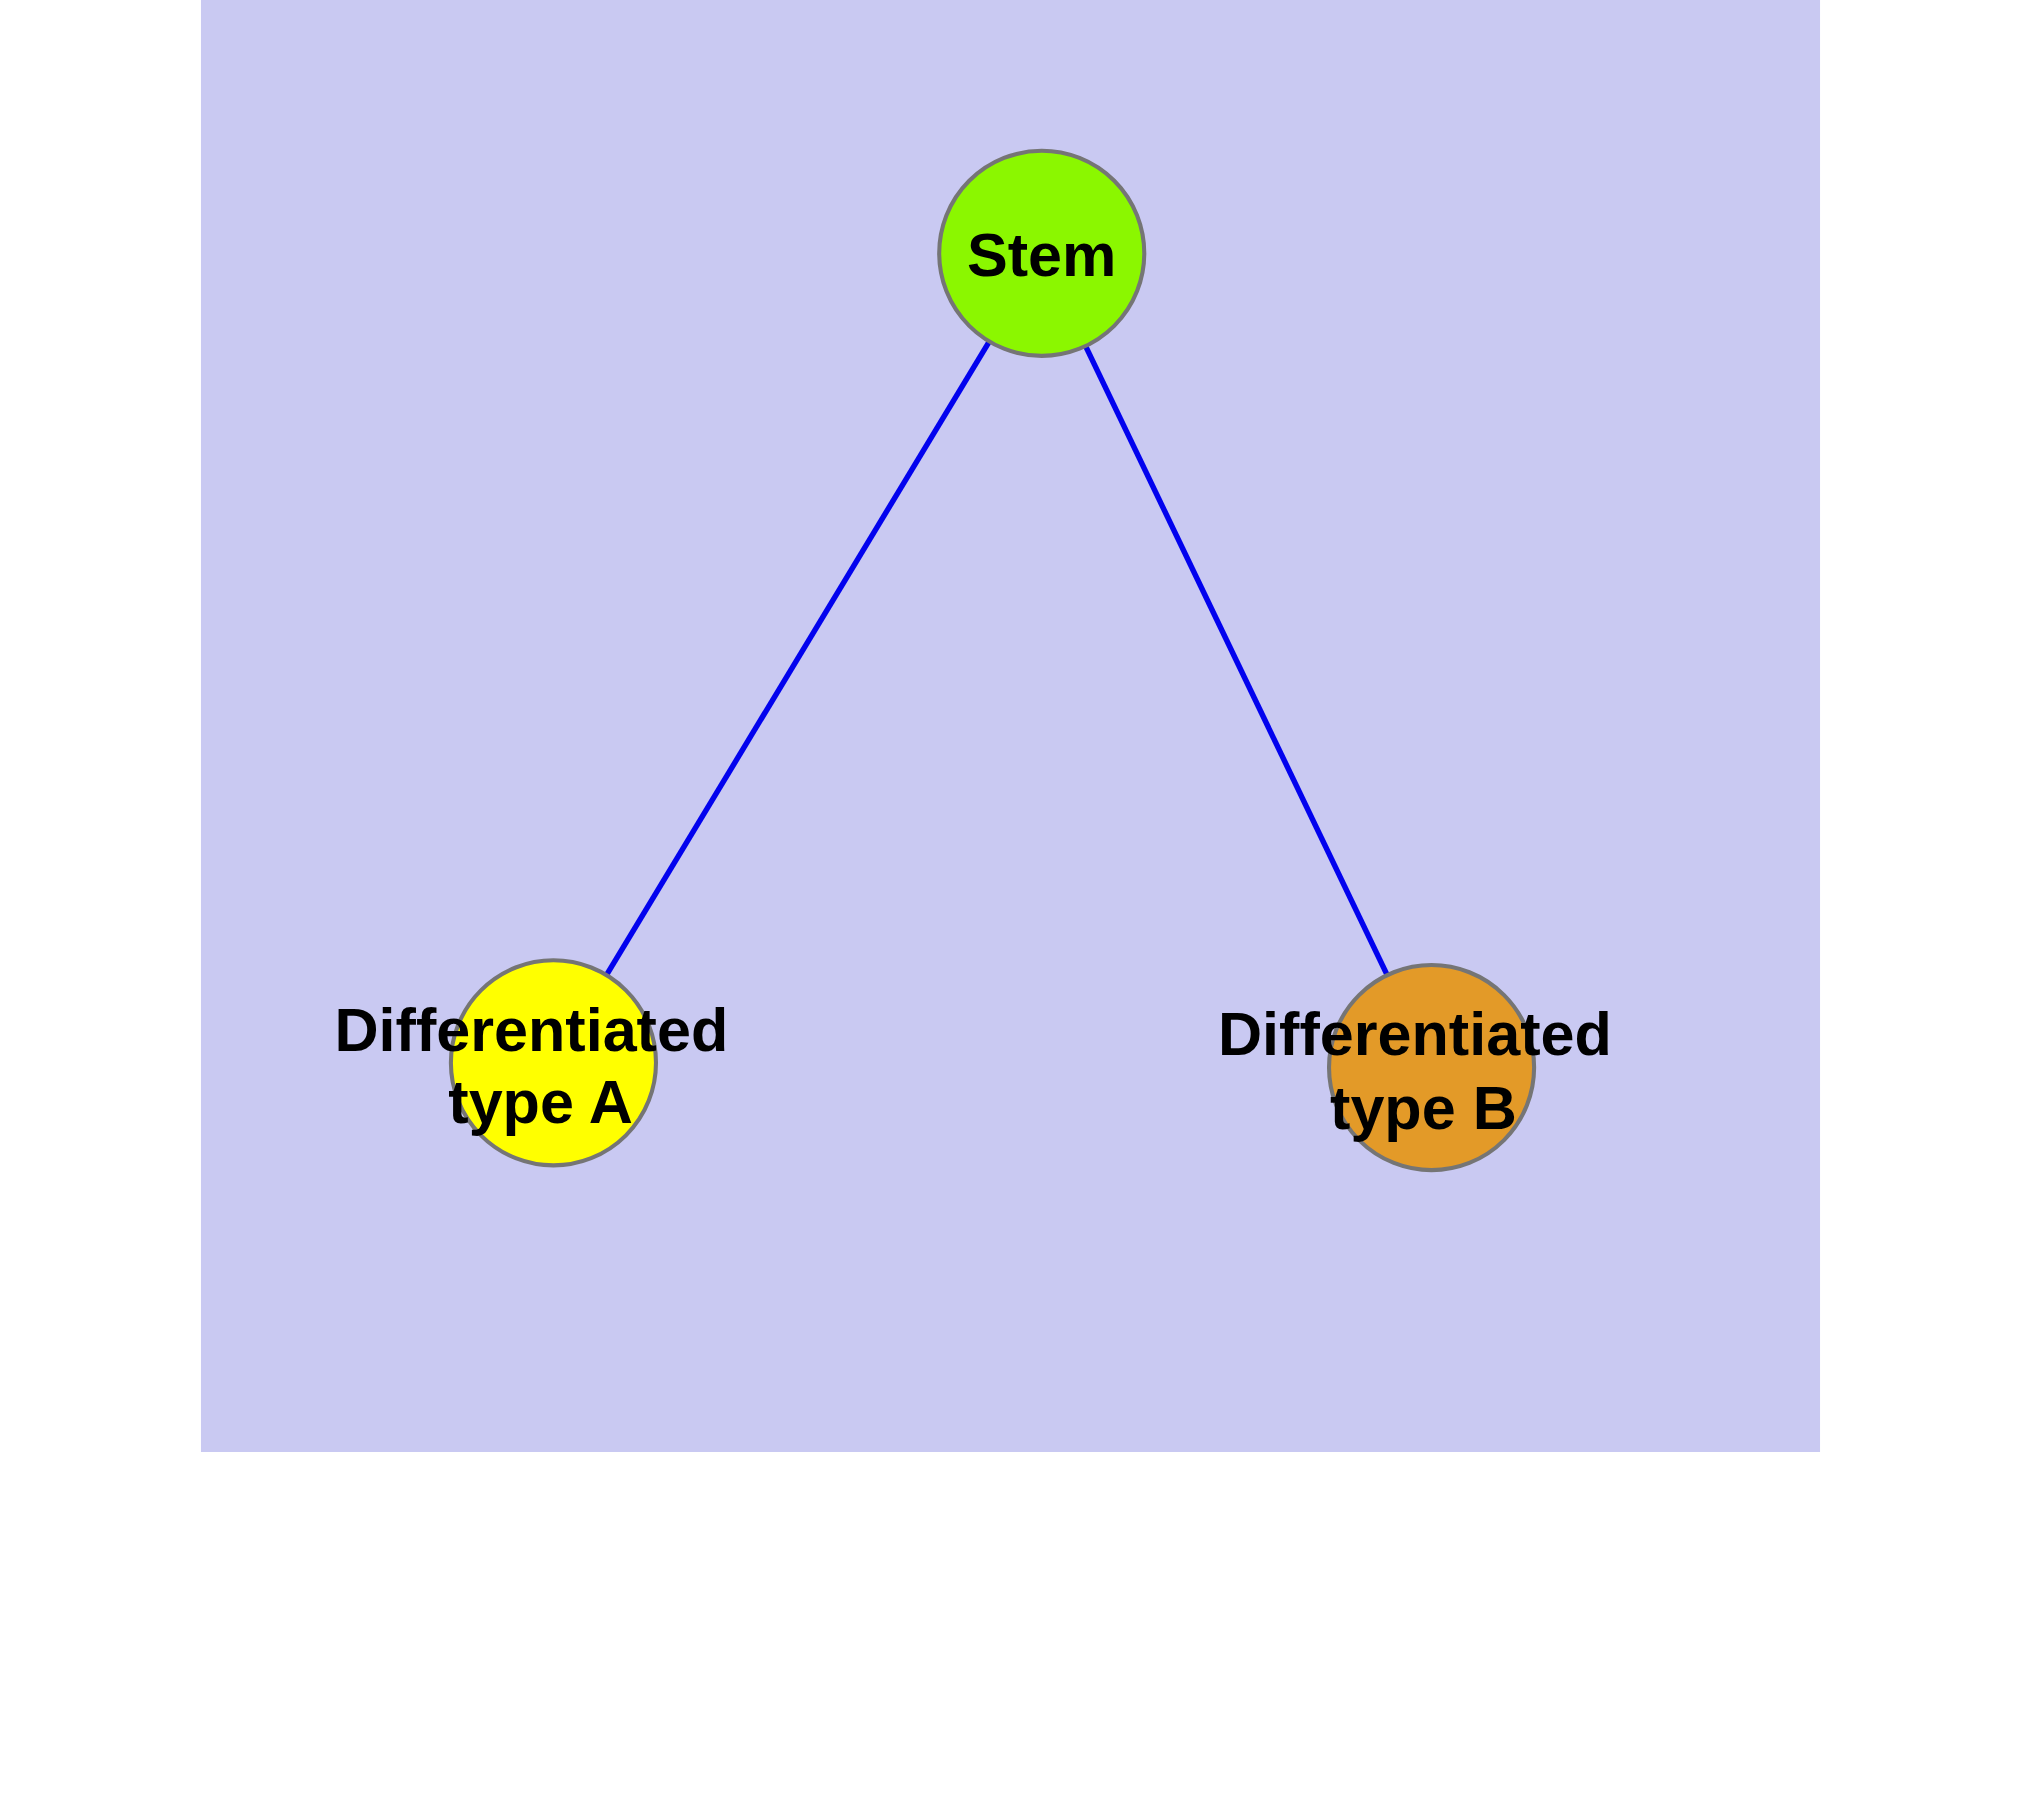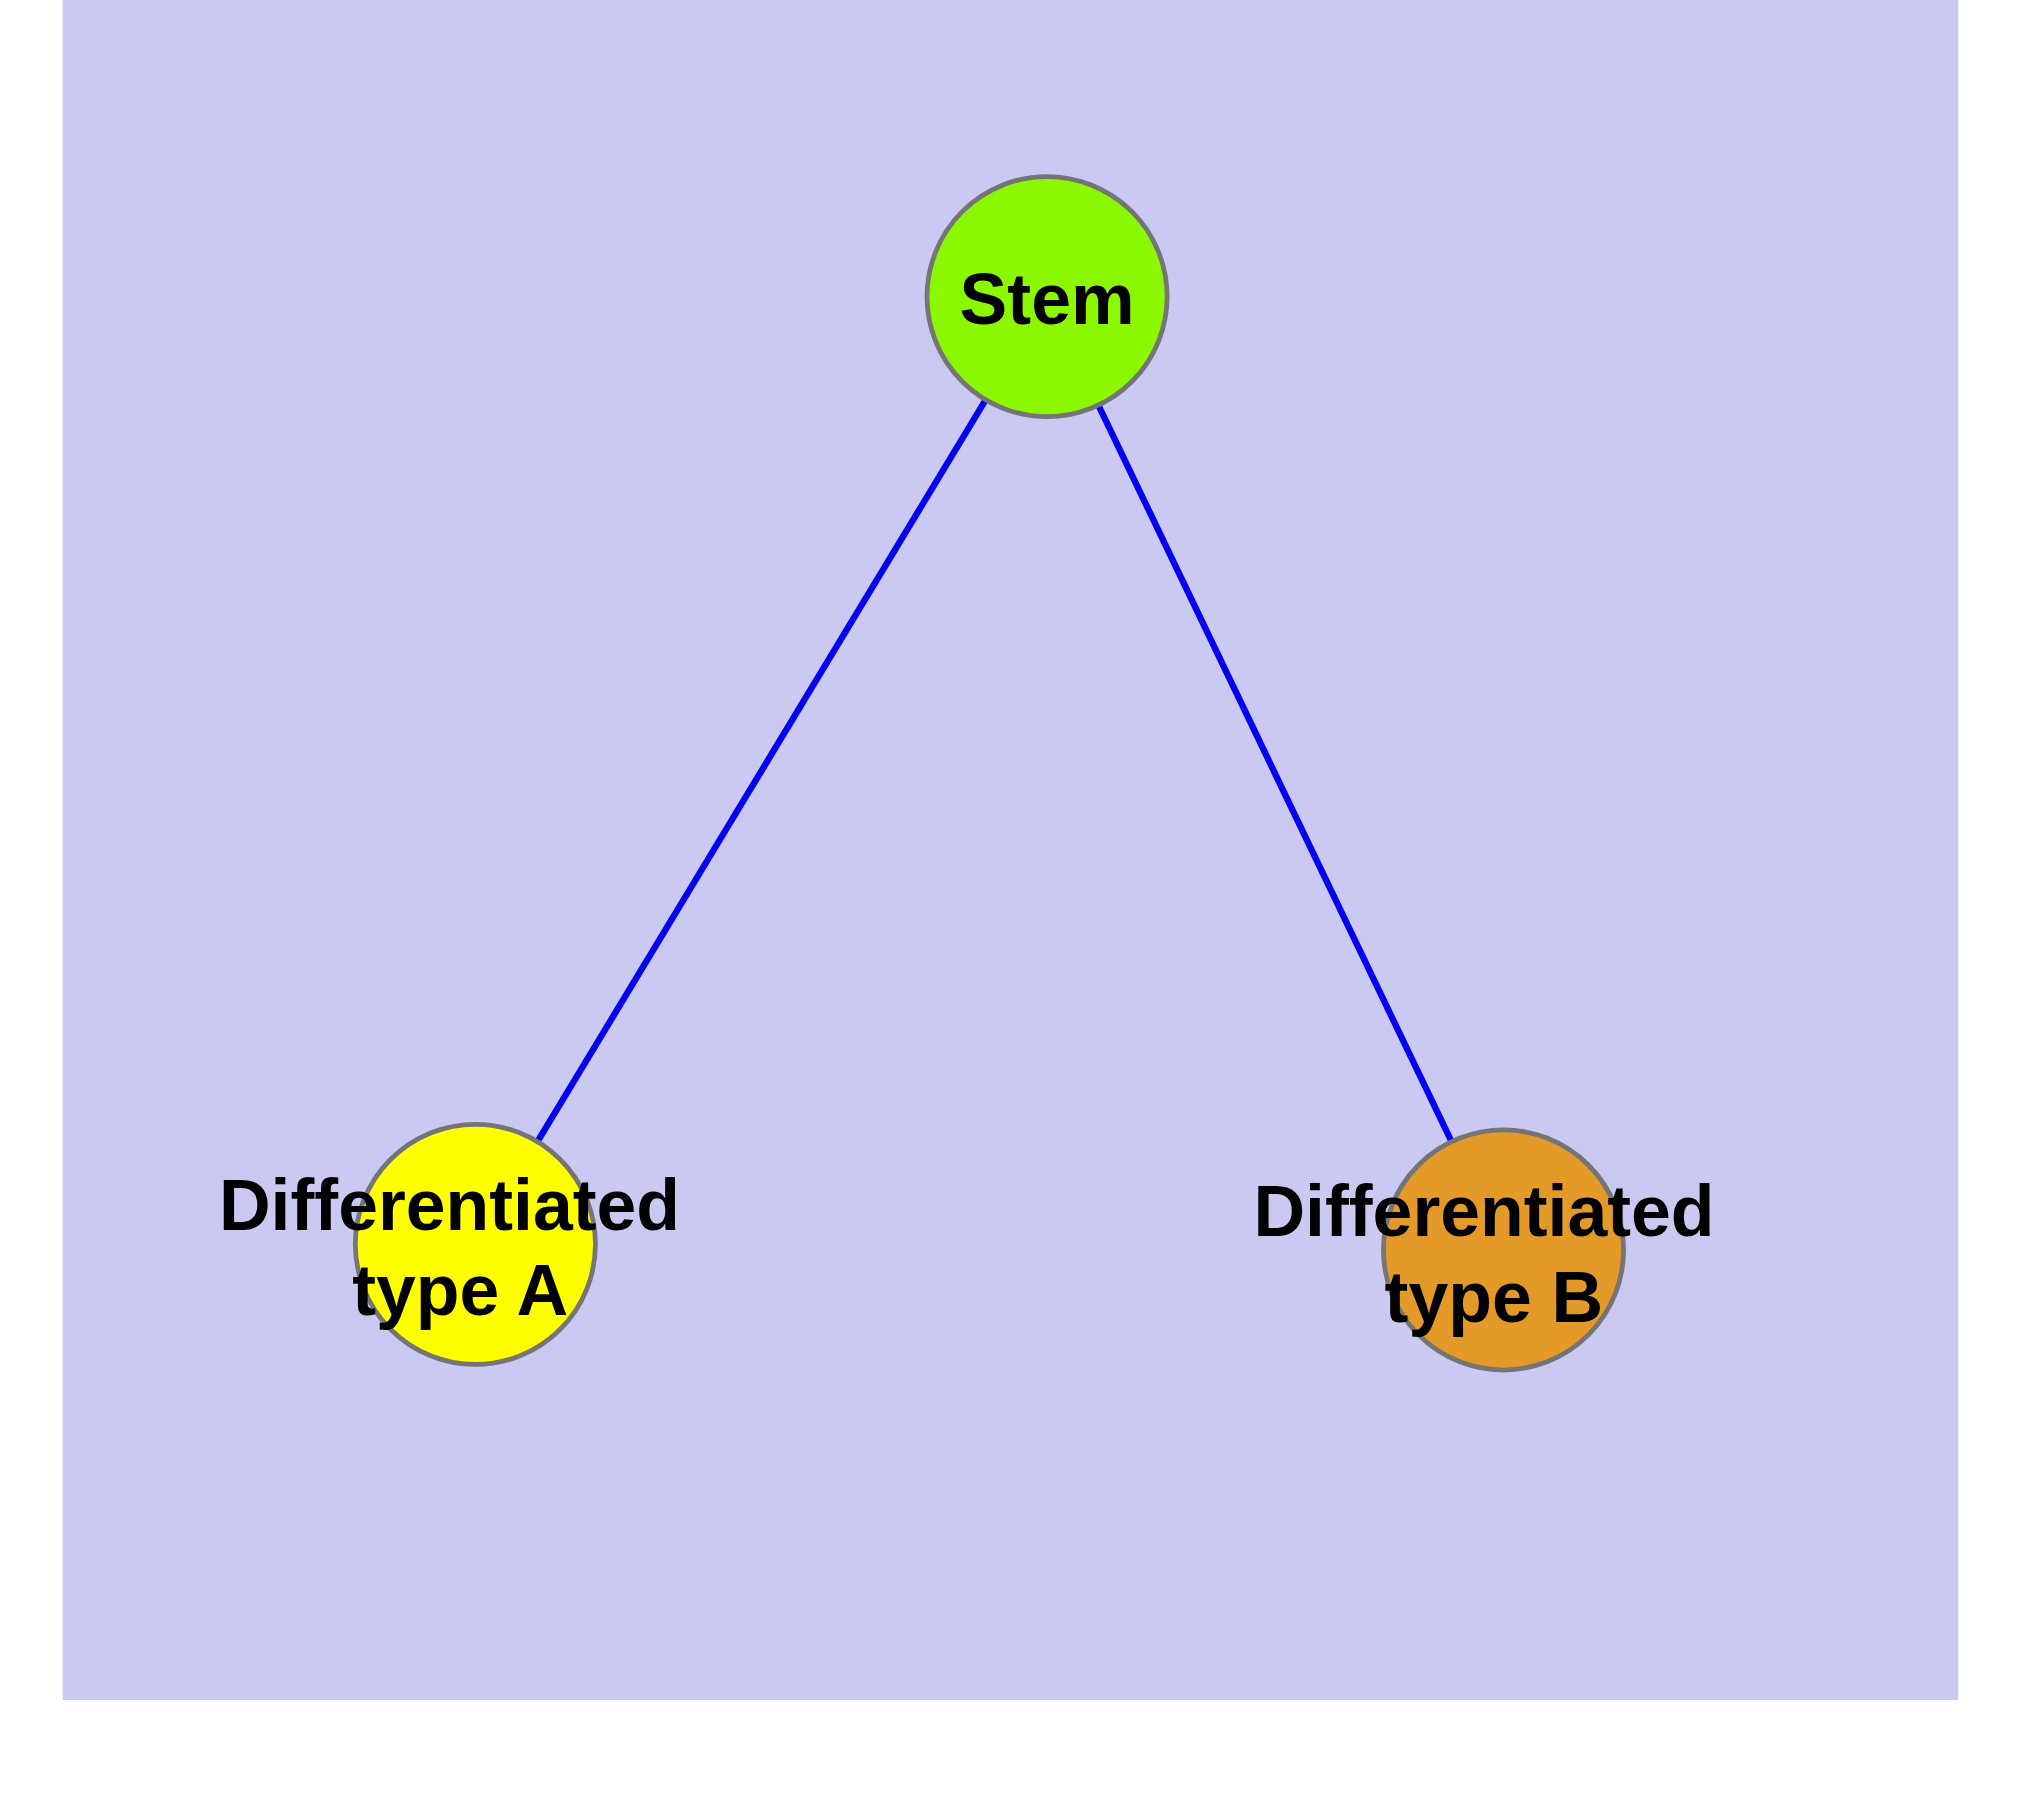--- a/index.html
+++ b/index.html
@@ -2,21 +2,21 @@
 <html style="font-size:13.6px"><head>
 <meta charset="utf-8">
 <style>
   html, body {
     margin: 0;
     padding: 0;
     background: #ffffff;
   }
   #canvas {
     width: 2021px;
-    height: 1700px;
+    height: 1452px;
     position: relative;
     overflow: hidden;
   }
   #graph-svg {
     display: block;
     width: 100%;
     height: 100%;
   }
   .edge {
     stroke-width: 8;

